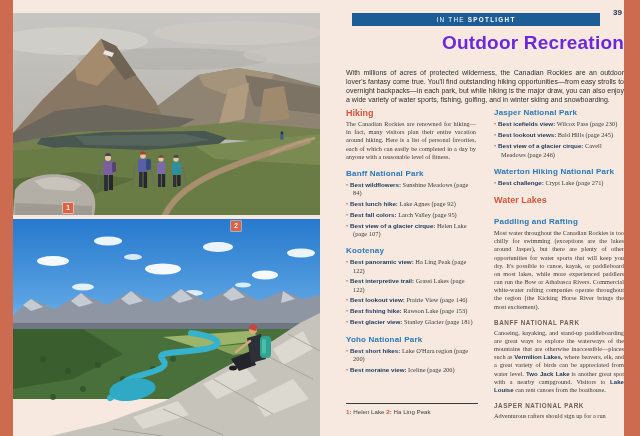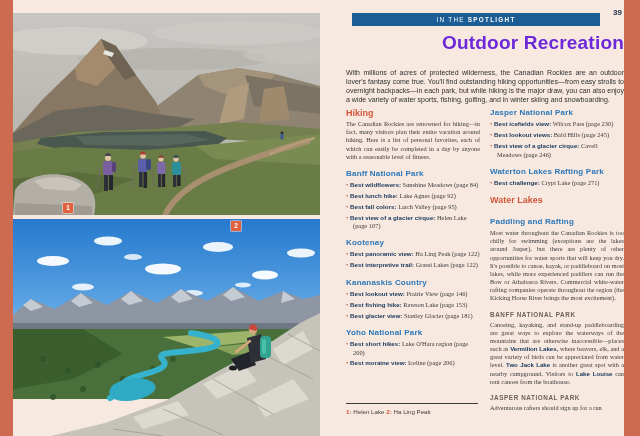--- a/index.html
+++ b/index.html
@@ -31,21 +31,21 @@
   .page-title{
     position:absolute;left:340px;top:32px;width:284px;text-align:right;
     font-size:19px;font-weight:bold;color:#6d28d9;letter-spacing:0.2px;
   }
   .intro{
     position:absolute;left:346px;top:68px;width:278px;
     font-size:7px;line-height:1.3;color:#2f2f2f;text-align:justify;
   }
   .columns{
     position:absolute;left:346px;top:106px;width:278px;height:300px;
-    display:flex;gap:10px;
+    display:flex;gap:18px;
   }
   .col{width:134px;}
   .h-major{
     font-size:9px;font-weight:bold;color:#d0563b;margin:8px 0 2px 0;
   }
   .col > .h-major:first-child, .col > .h-sub:first-child{margin-top:2px;}
   .h-sub{
     font-size:8px;font-weight:bold;color:#2c77b8;margin:8px 0 3px 0;letter-spacing:0.2px;
   }
   .h-sub.tight{margin-top:12px;}
@@ -265,42 +265,41 @@
           <div class="bullet-item"><span class="dot">•</span><span class="b-label">Best wildflowers:</span><span class="b-text"> Sunshine Meadows (page 84)</span></div>
           <div class="bullet-item"><span class="dot">•</span><span class="b-label">Best lunch hike:</span><span class="b-text"> Lake Agnes (page 92)</span></div>
           <div class="bullet-item"><span class="dot">•</span><span class="b-label">Best fall colors:</span><span class="b-text"> Larch Valley (page 95)</span></div>
           <div class="bullet-item"><span class="dot">•</span><span class="b-label">Best view of a glacier cirque:</span><span class="b-text"> Helen Lake (page 107)</span></div>
         </div>
         <div class="h-sub">Kootenay</div>
         <div class="bullets">
           <div class="bullet-item"><span class="dot">•</span><span class="b-label">Best panoramic view:</span><span class="b-text"> Ha Ling Peak (page 122)</span></div>
           <div class="bullet-item"><span class="dot">•</span><span class="b-label">Best interpretive trail:</span><span class="b-text"> Grassi Lakes (page 122)</span></div>
         </div>
-        <div class="h-sub">Kananaskis Country</div>
         <div class="bullets">
           <div class="bullet-item"><span class="dot">•</span><span class="b-label">Best lookout view:</span><span class="b-text"> Prairie View (page 146)</span></div>
           <div class="bullet-item"><span class="dot">•</span><span class="b-label">Best fishing hike:</span><span class="b-text"> Rawson Lake (page 153)</span></div>
         </div>
         <div class="bullets">
           <div class="bullet-item"><span class="dot">•</span><span class="b-label">Best glacier view:</span><span class="b-text"> Stanley Glacier (page 181)</span></div>
         </div>
         <div class="h-sub">Yoho National Park</div>
         <div class="bullets">
           <div class="bullet-item"><span class="dot">•</span><span class="b-label">Best short hikes:</span><span class="b-text"> Lake O'Hara region (page 200)</span></div>
           <div class="bullet-item"><span class="dot">•</span><span class="b-label">Best moraine view:</span><span class="b-text"> Iceline (page 206)</span></div>
         </div>
       </div>
     <div class="col">
         <div class="h-sub">Jasper National Park</div>
         <div class="bullets">
           <div class="bullet-item"><span class="dot">•</span><span class="b-label">Best icefields view:</span><span class="b-text"> Wilcox Pass (page 230)</span></div>
           <div class="bullet-item"><span class="dot">•</span><span class="b-label">Best lookout views:</span><span class="b-text"> Bald Hills (page 245)</span></div>
           <div class="bullet-item"><span class="dot">•</span><span class="b-label">Best view of a glacier cirque:</span><span class="b-text"> Cavell Meadows (page 246)</span></div>
         </div>
-        <div class="h-sub">Waterton Lakes Rafting Park</div>
+        <div class="h-sub">Waterton Hiking National Park</div>
         <div class="bullets">
           <div class="bullet-item"><span class="dot">•</span><span class="b-label">Best challenge:</span><span class="b-text"> Crypt Lake (page 271)</span></div>
         </div>
         <div class="h-major">Water Lakes</div>
         <div class="h-sub tight">Paddling and Rafting</div>
         <p class="para">Most water throughout the Canadian Rockies is too chilly for swimming (exceptions are the lakes around Jasper), but there are plenty of other opportunities for water sports that will keep you dry. It's possible to canoe, kayak, or paddleboard on most lakes, while more experienced paddlers can run the Bow or Athabasca Rivers. Commercial white-water rafting companies operate throughout the region (the Kicking Horse River brings the most excitement).</p>
         <div class="h-caps">BANFF NATIONAL PARK</div>
         <p class="para">Canoeing, kayaking, and stand-up paddleboarding are great ways to explore the waterways of the mountains that are otherwise inaccessible—places such as <b>Vermilion Lakes,</b> where beavers, elk, and a great variety of birds can be appreciated from water level. <b>Two Jack Lake</b> is another great spot with a nearby campground. Visitors to <b>Lake Louise</b> can rent canoes from the boathouse.</p>
         <div class="h-caps">JASPER NATIONAL PARK</div>
         <p class="para">Adventurous rafters should sign up for a run</p>

